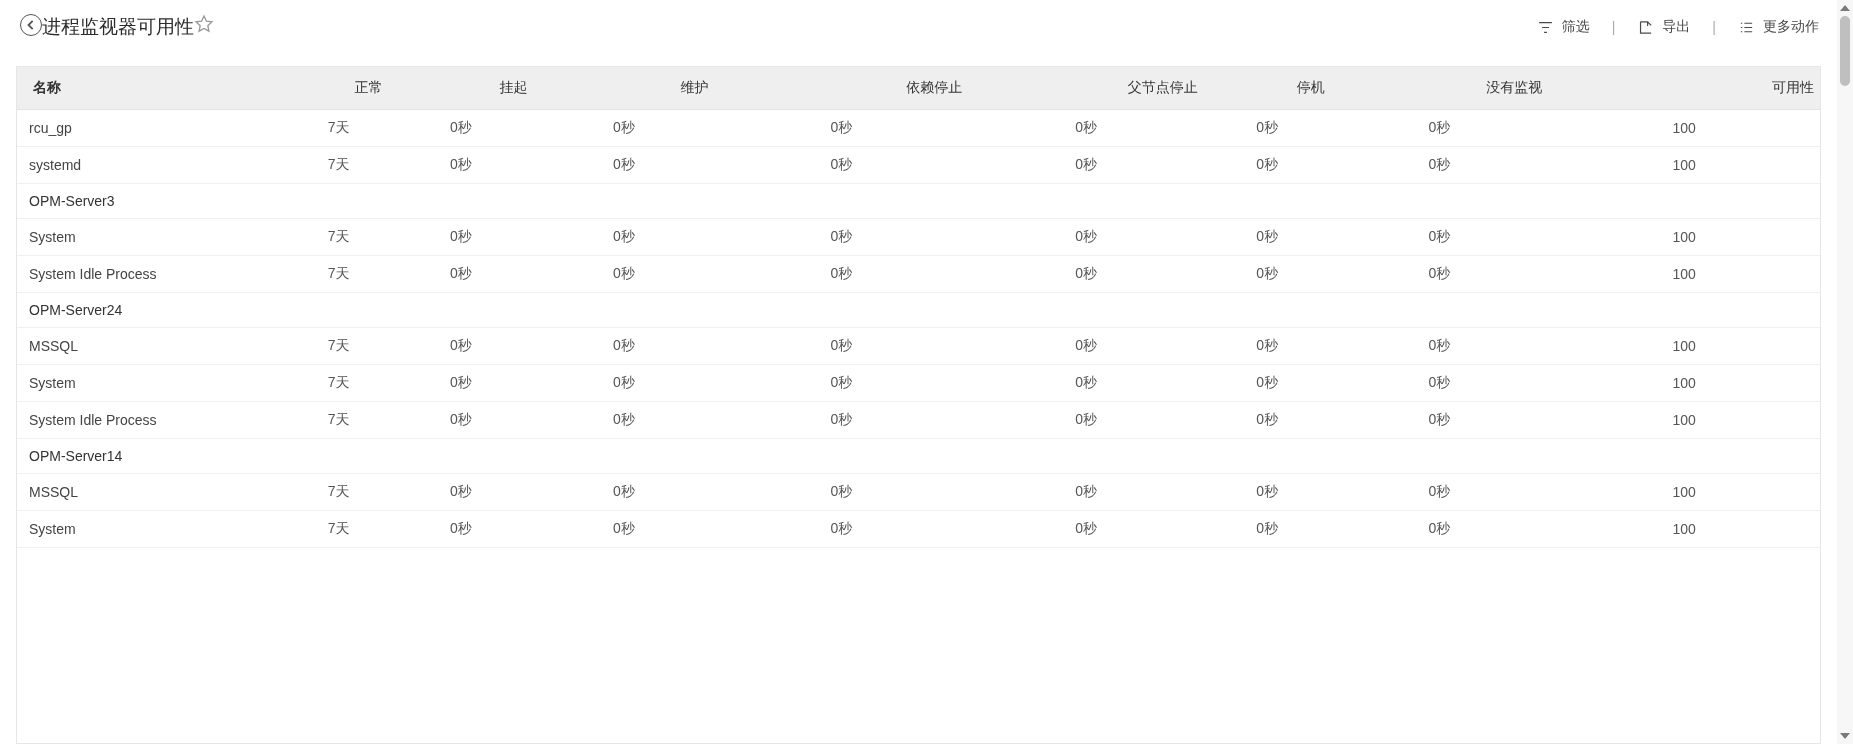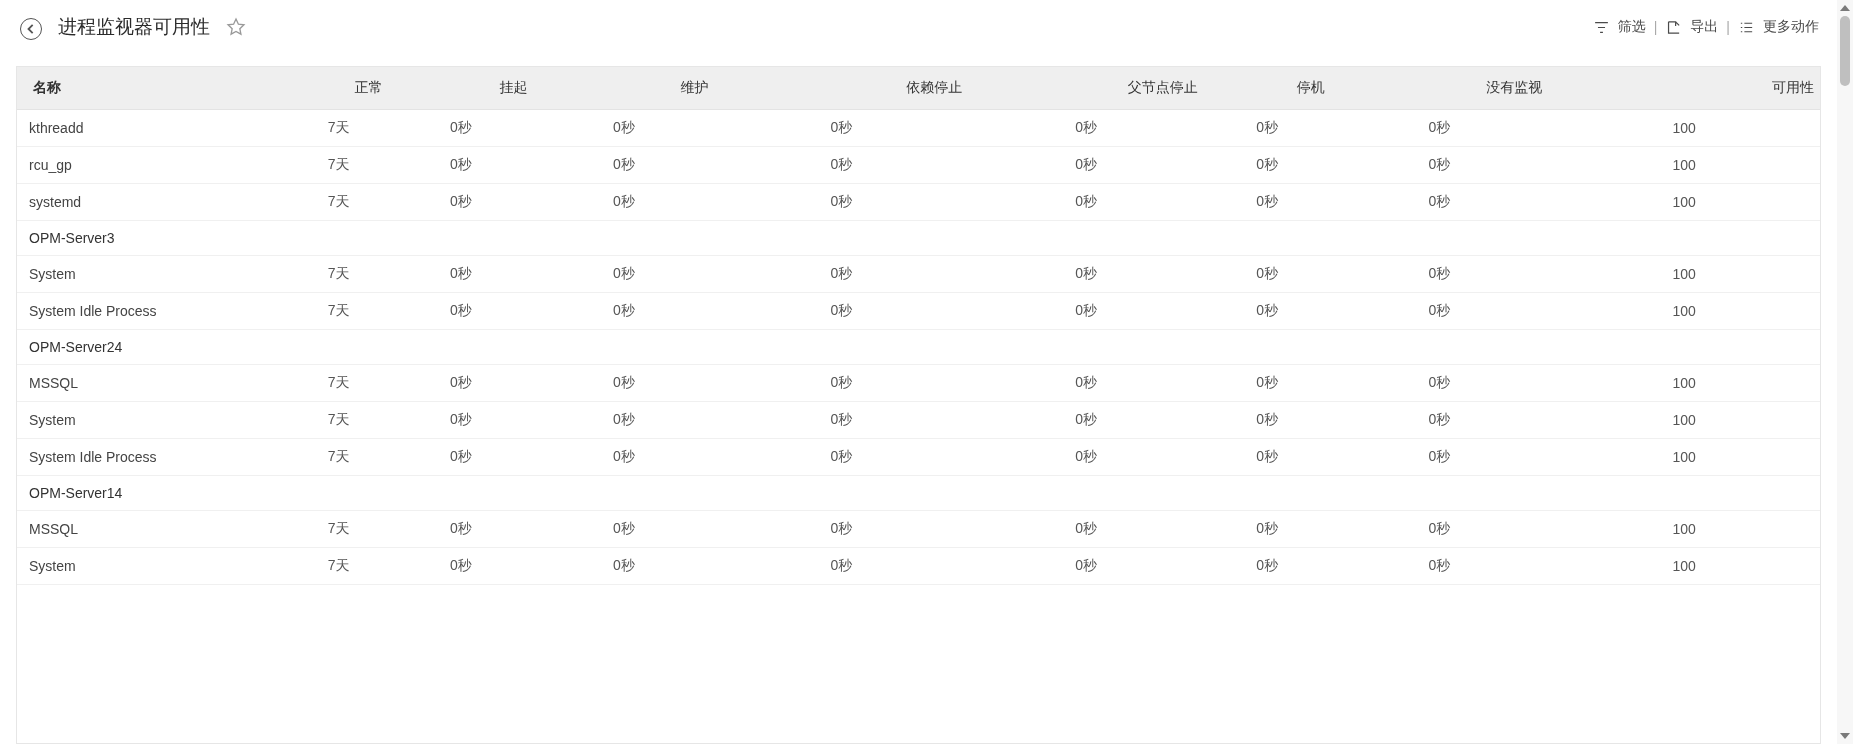--- a/index.html
+++ b/index.html
@@ -44,33 +44,33 @@
     position: absolute; top: 2px; left: 3px; right: 3px;
     height: 70px; background: #bfbfbf; border-radius: 5px;
   }
 
   .header {
     display: flex;
     align-items: center;
     justify-content: space-between;
     padding: 14px 18px 26px 20px;
   }
-  .title-wrap { display: flex; align-items: flex-end; gap: 16px; }
+  .title-wrap { display: flex; align-items: flex-start; gap: 0; }
   .back-btn {
     width: 22px; height: 22px;
     border: 1.5px solid #555; border-radius: 50%;
     display: flex; align-items: center; justify-content: center;
     cursor: pointer;
   }
   .back-btn svg { width: 10px; height: 10px; stroke: #555; fill: none; stroke-width: 2.2; }
   .title { font-size: 19px; font-weight: 500; color: #2b2b2b; }
   .star { cursor: pointer; }
   .star svg { width: 20px; height: 20px; stroke: #999; fill: none; stroke-width: 1.6; }
 
-  .toolbar { display: flex; align-items: center; gap: 0; color: #4a4a4a; }
+  .toolbar { display: flex; align-items: center; gap: 14px; color: #4a4a4a; }
   .toolbar-item { display: flex; align-items: center; gap: 8px; cursor: pointer; }
   .toolbar-item svg { width: 17px; height: 17px; stroke: #4a4a4a; fill: none; stroke-width: 1.7; }
   .toolbar-sep { color: #aaa; padding: 0 8px; }
 
   .table-wrap {
     margin: 0 16px 0 16px;
     border: 1px solid #e6e6e6;
     overflow: hidden;
     flex: 1;
   }
@@ -174,31 +174,20 @@
             <th>维护</th>
             <th>依赖停止</th>
             <th>父节点停止</th>
             <th>停机</th>
             <th>没有监视</th>
             <th>可用性</th>
           </tr>
         </thead>
         <tbody id="tbody">
             <tr class="data-row">
-              <td class="name-col">kthreadd</td>
-              <td>7天</td>
-              <td>0秒</td>
-              <td>0秒</td>
-              <td>0秒</td>
-              <td>0秒</td>
-              <td>0秒</td>
-              <td>0秒</td>
-              <td>100</td>
-            </tr>
-            <tr class="data-row">
               <td class="name-col">rcu_gp</td>
               <td>7天</td>
               <td>0秒</td>
               <td>0秒</td>
               <td>0秒</td>
               <td>0秒</td>
               <td>0秒</td>
               <td>0秒</td>
               <td>100</td>
             </tr>

